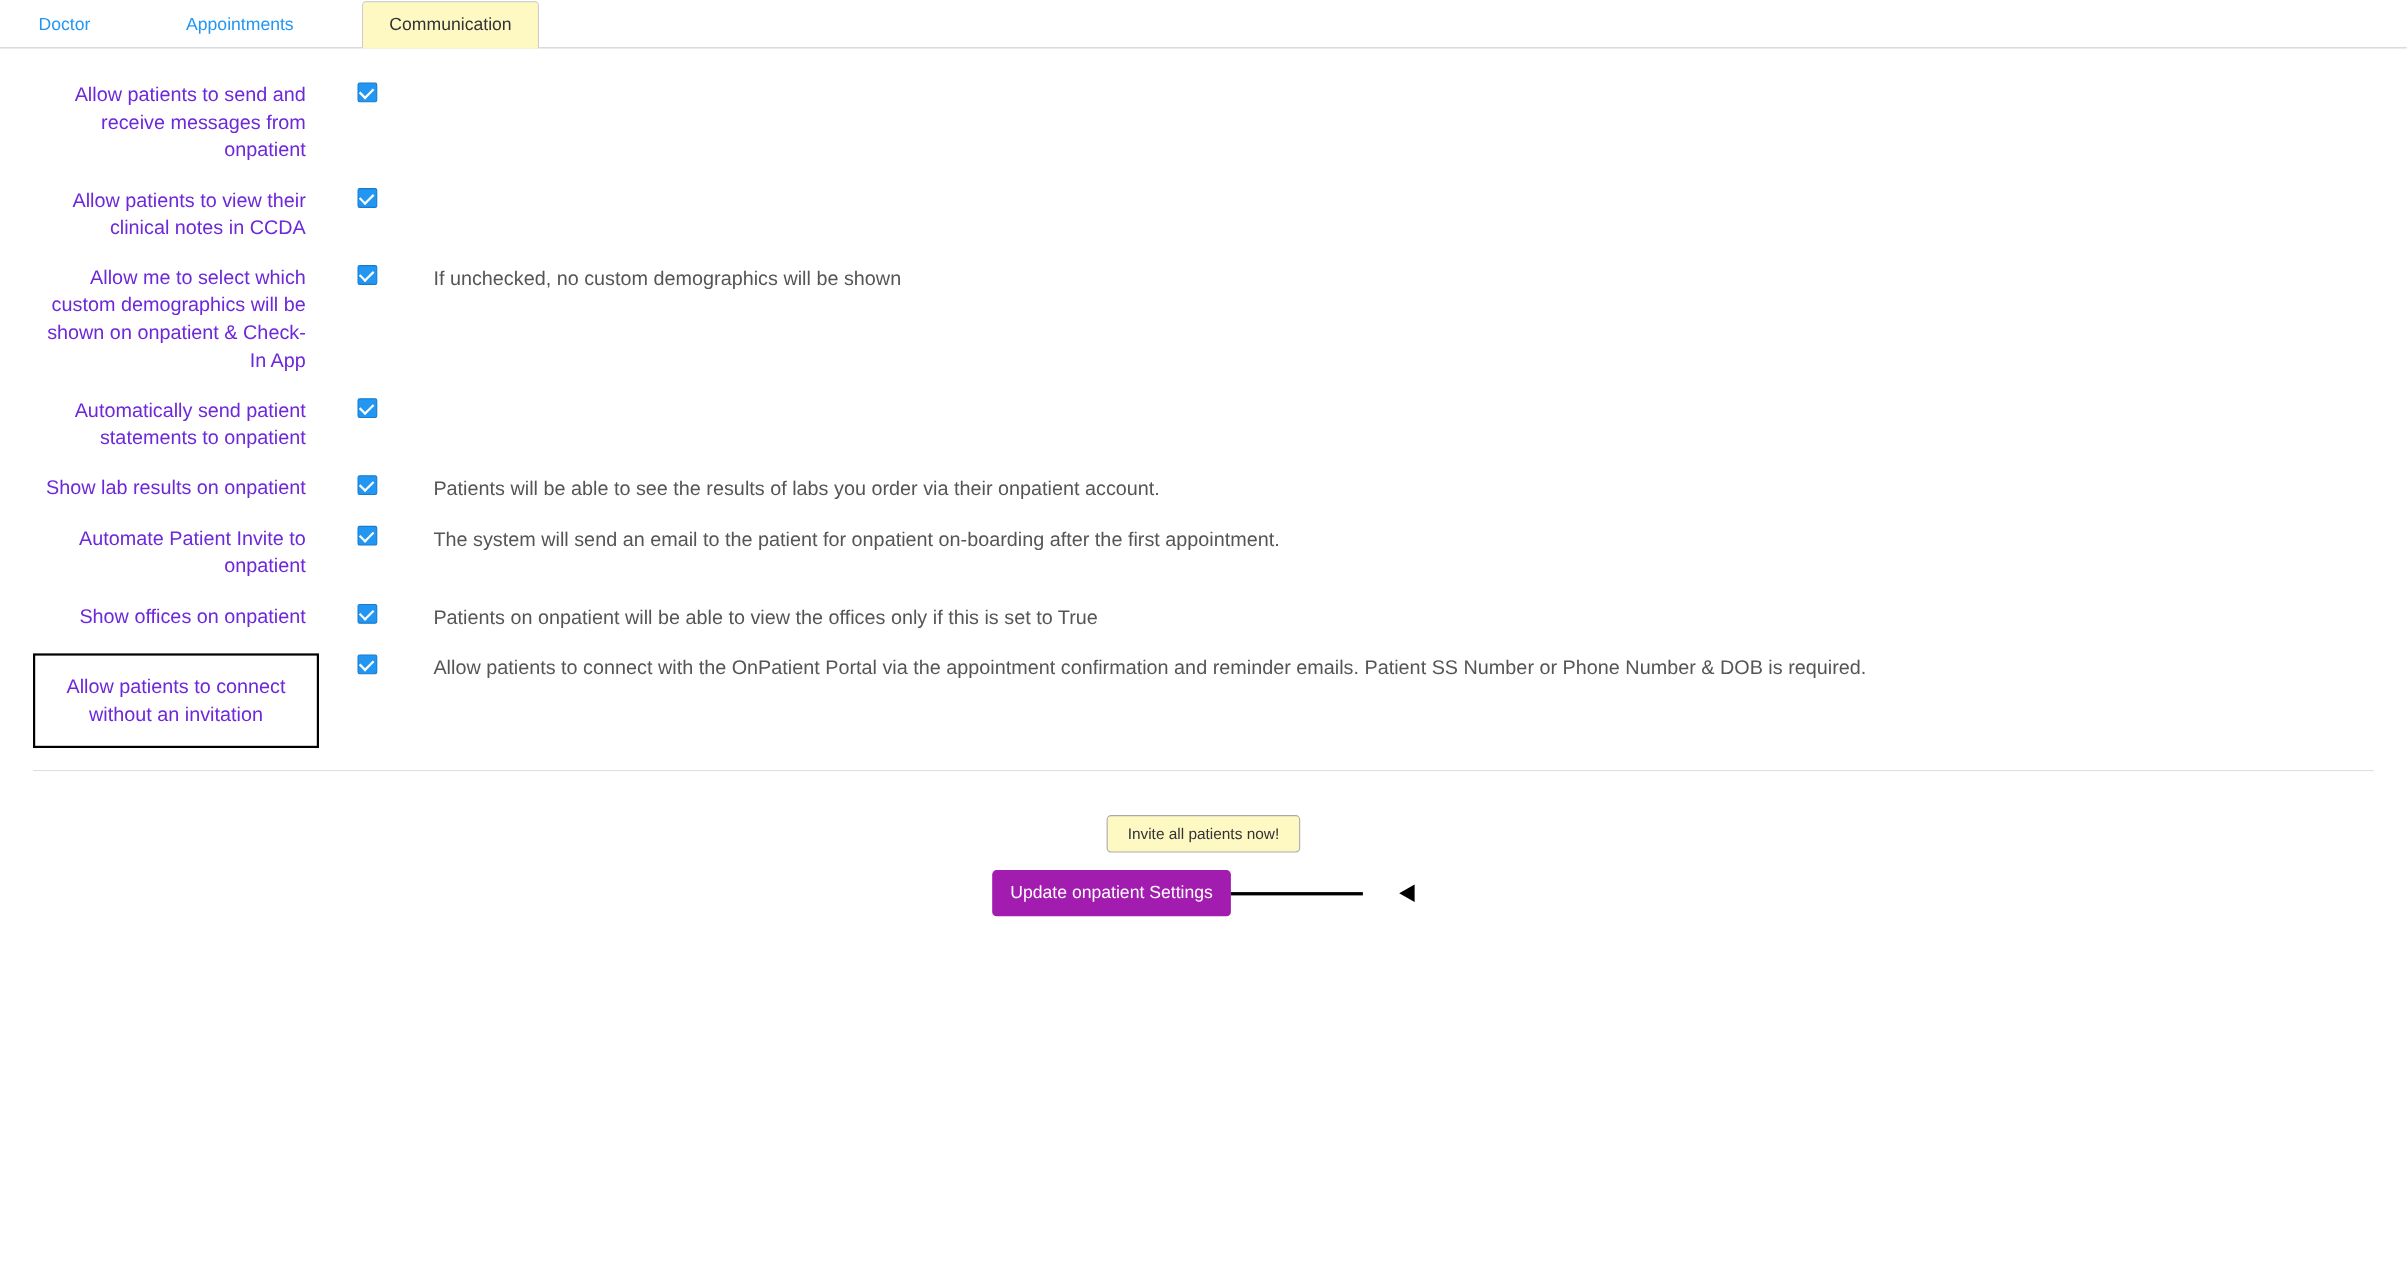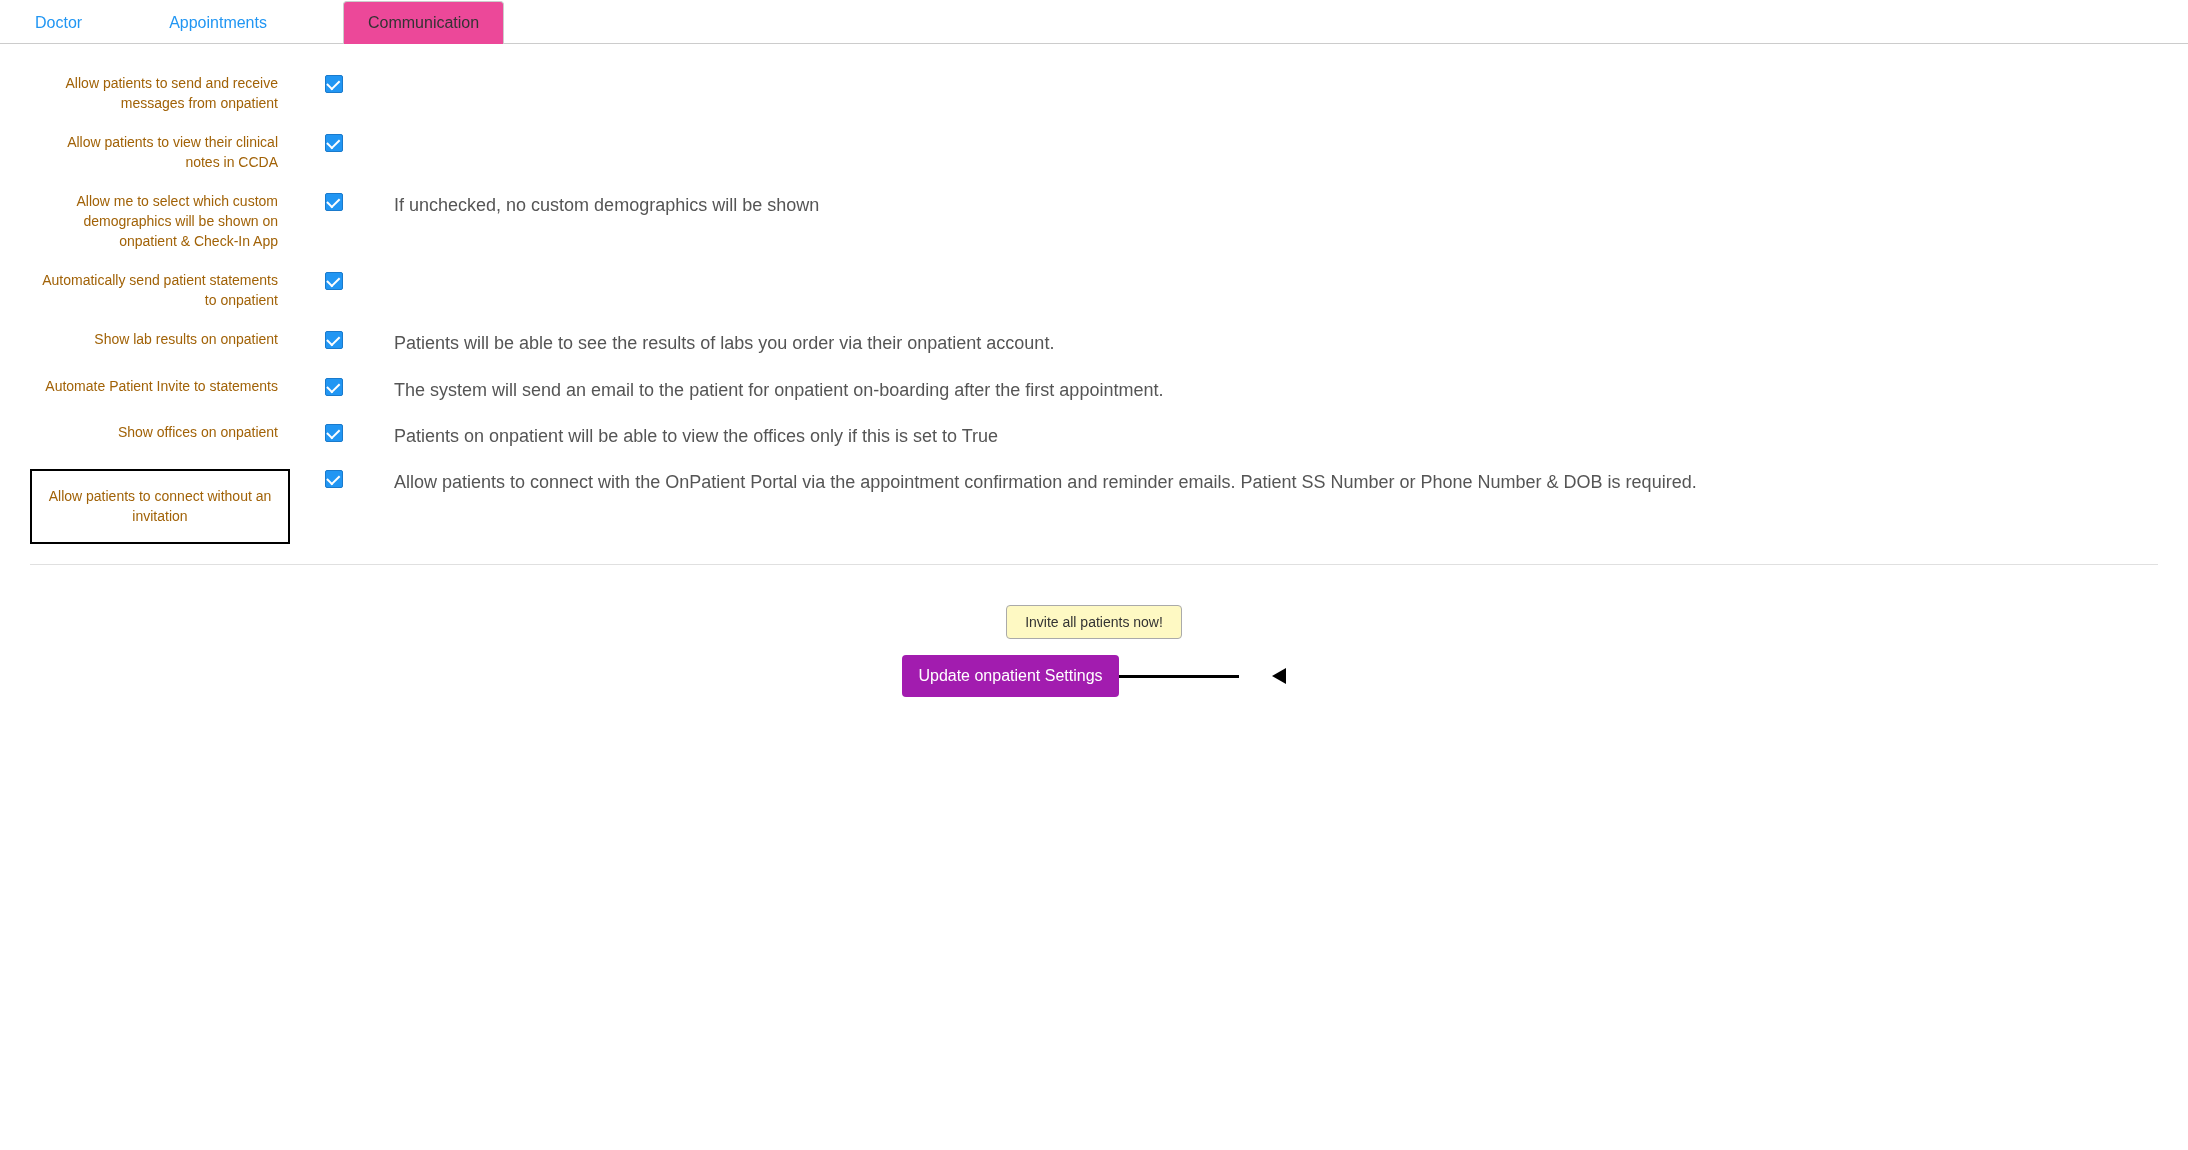--- a/index.html
+++ b/index.html
@@ -24,45 +24,44 @@
       border: 1px solid transparent;
       border-bottom: none;
       margin-right: 2px;
       position: relative;
       top: 1px;
       background: transparent;
       color: #2196F3;
       border-radius: 4px 4px 0 0;
     }
     .tab.active {
-      background: #ec4899;
+      background: #fef9c3;
       border-color: #ccc;
       border-bottom-color: #fff;
       color: #333;
       font-weight: 500;
-      margin-left: 14px;
     }
 
     
     .content {
       padding: 20px 30px;
     }
     .settings-row {
       display: flex;
       align-items: flex-start;
       padding: 10px 0;
     }
     .settings-label {
       width: 260px;
       min-width: 260px;
       text-align: right;
       padding-right: 12px;
       line-height: 1.4;
-      font-size: 14px;
-      color: #a16207;
+      font-size: 18px;
+      color: #6d28d9;
     }
     .settings-label.highlighted {
       border: 2px solid #000;
       padding: 16px 8px;
       text-align: center;
     }
     .settings-checkbox {
       width: 24px;
       min-width: 24px;
       margin-right: 10px;
@@ -205,21 +204,21 @@
         <div class="settings-description"></div>
       </div>
       <div class="settings-row">
         <div class="settings-label">Show lab results on onpatient</div>
         <div class="settings-checkbox">
           <div class="checkbox-custom"></div>
         </div>
         <div class="settings-description">Patients will be able to see the results of labs you order via their onpatient account.</div>
       </div>
       <div class="settings-row">
-        <div class="settings-label">Automate Patient Invite to statements</div>
+        <div class="settings-label">Automate Patient Invite to onpatient</div>
         <div class="settings-checkbox">
           <div class="checkbox-custom"></div>
         </div>
         <div class="settings-description">The system will send an email to the patient for onpatient on-boarding after the first appointment.</div>
       </div>
       <div class="settings-row">
         <div class="settings-label">Show offices on onpatient</div>
         <div class="settings-checkbox">
           <div class="checkbox-custom"></div>
         </div>

